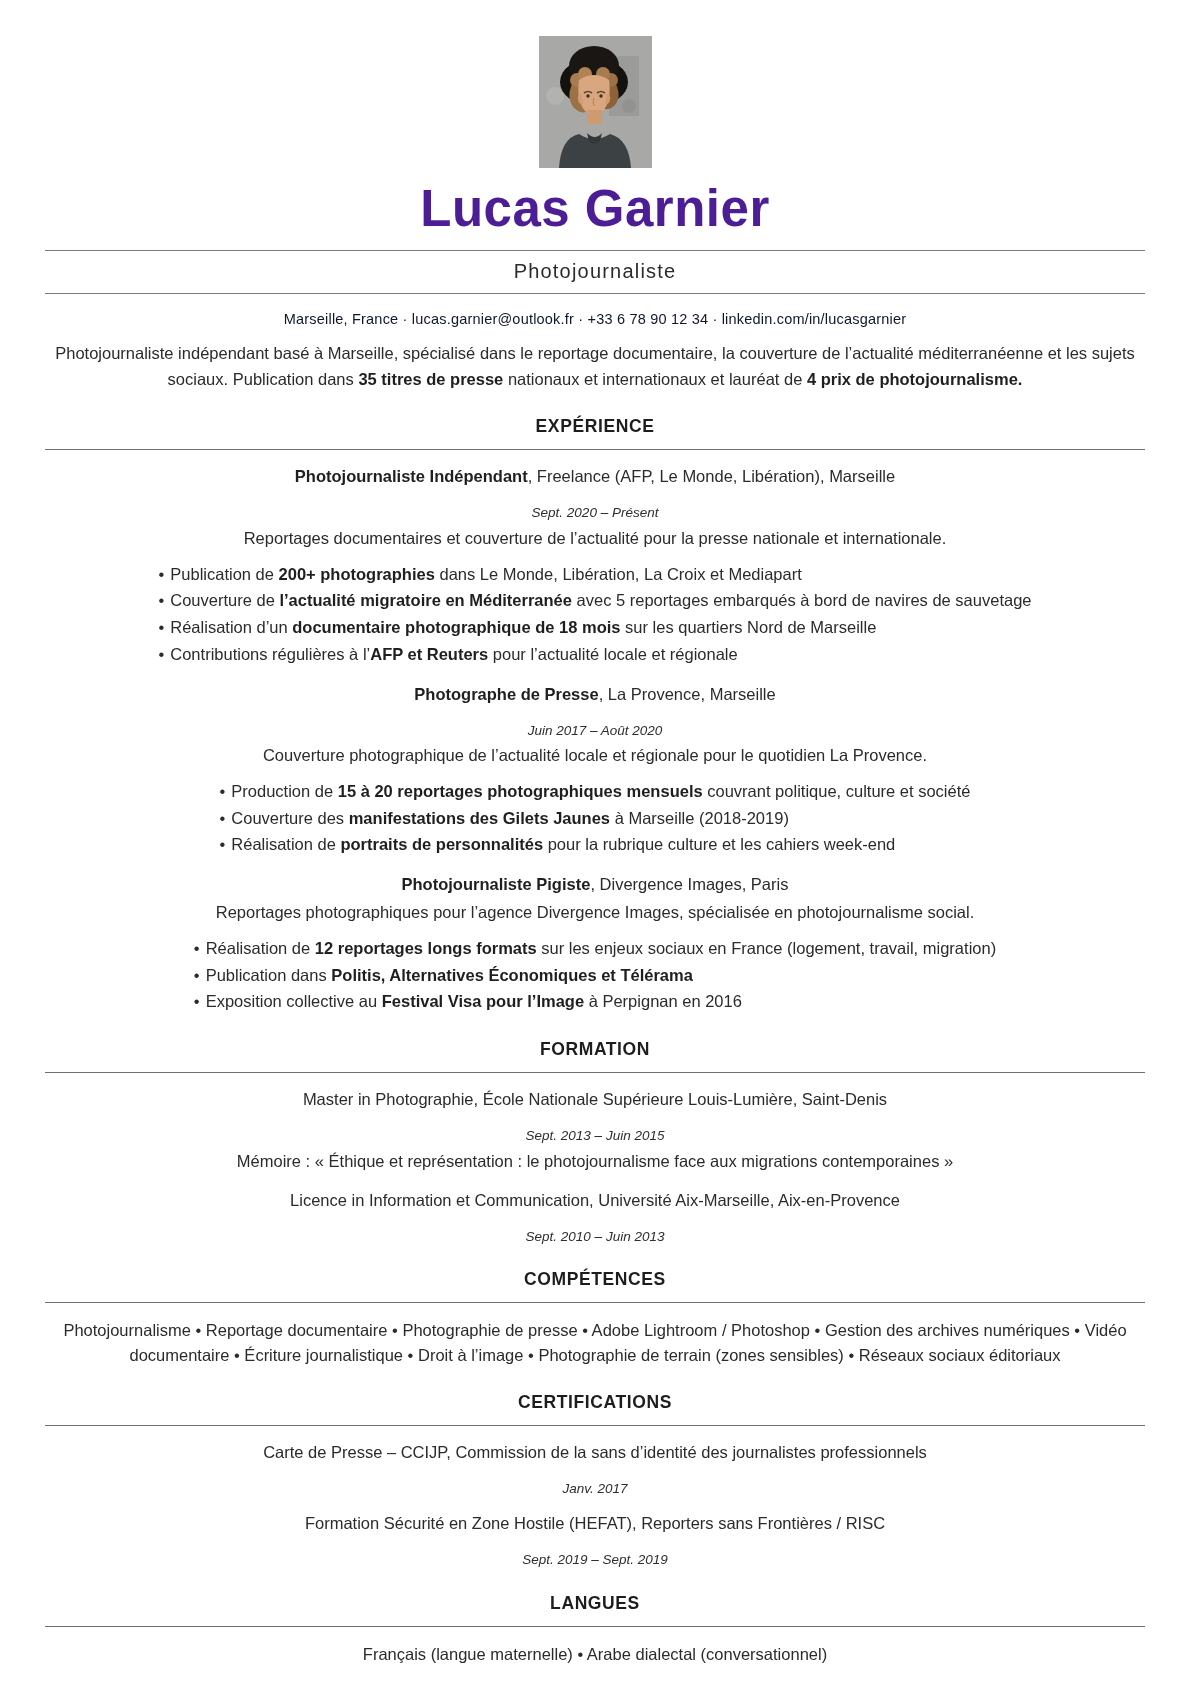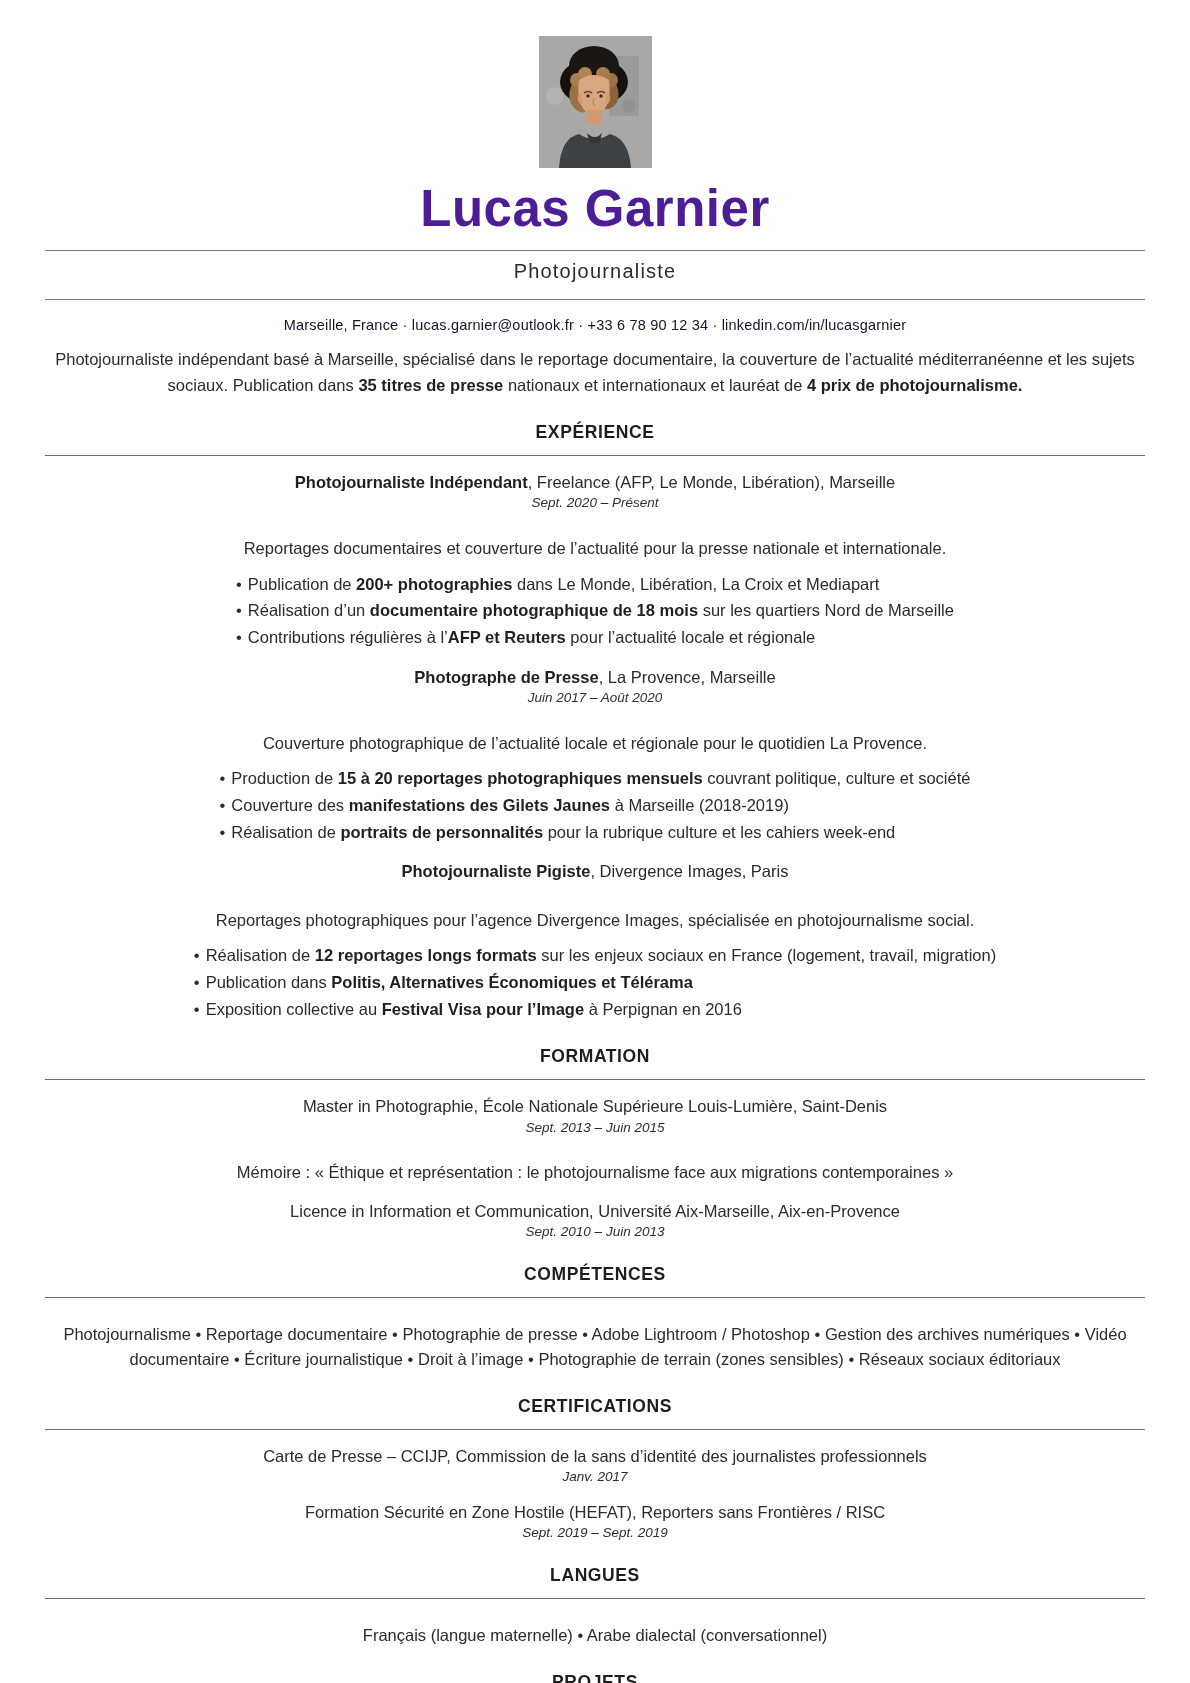--- a/index.html
+++ b/index.html
@@ -14,21 +14,21 @@
   
   .photo-wrap{text-align:center;}
   .photo-wrap svg{display:inline-block;}
   .name{
     text-align:center;font-size:51px;font-weight:800;letter-spacing:.5px;
     color:#4c1d95;margin:10px 0 14px 0;line-height:1.05;
   }
   .rule{border:none;border-top:1px solid #7a7a7a;margin:0;}
   .role-title{
     text-align:center;font-size:20px;font-weight:400;letter-spacing:1.2px;
-    color:#2b2b2b;padding:9px 0 16px 0;
+    color:#2b2b2b;padding:9px 0 10px 0;
   }
   .contact{
     text-align:center;font-size:14.5px;color:#0f172a;margin-top:17px;letter-spacing:.2px;
   }
   .summary{
     text-align:center;font-size:16.5px;line-height:1.6;color:#2b2b2b;
     margin:13px auto 0 auto;max-width:1100px;
   }
   .summary strong,.entry-title strong,.entry-desc strong,.bullet-item strong{
     font-weight:700;color:#1f1f1f;
@@ -38,24 +38,24 @@
   .resume-section{margin-top:24px;}
   .section-heading{
     text-align:center;font-size:17.5px;font-weight:800;letter-spacing:.6px;
     color:#1d1d1d;padding-bottom:12px;border-bottom:1px solid #6f6f6f;
   }
   .entry{margin-top:15px;}
   .entry:first-of-type{margin-top:14px;}
   .entry-title{text-align:center;font-size:16.5px;color:#2b2b2b;line-height:1.4;}
   .entry-date{
     text-align:center;font-size:13.5px;font-style:italic;color:#2e2e2e;
-    margin-top:0;line-height:1.3;
+    margin-top:16px;line-height:1.3;
   }
   .entry-desc{
-    text-align:center;font-size:16.5px;color:#2b2b2b;margin-top:24px;line-height:1.5;
+    text-align:center;font-size:16.5px;color:#2b2b2b;margin-top:4px;line-height:1.5;
   }
   .bullet-list{
     display:table;margin:10px auto 0 auto;padding:0;list-style:none;text-align:left;
   }
   .bullet-item{
     font-size:16.5px;color:#2b2b2b;line-height:1.62;white-space:nowrap;
   }
   .bdot{margin-right:6px;}
 </style>
 </head>
@@ -111,20 +111,21 @@
 
   <main>
       <section class="resume-section">
         <div class="section-heading">EXPÉRIENCE</div>
         <div class="entry">
           <div class="entry-title"><strong>Photojournaliste Indépendant</strong>, Freelance (AFP, Le Monde, Libération), Marseille</div>
           <div class="entry-date">Sept. 2020 – Présent</div>
           <div class="entry-desc">Reportages documentaires et couverture de l’actualité pour la presse nationale et internationale.</div>
           <ul class="bullet-list">
             <li class="bullet-item"><span class="bdot">•</span>Publication de <strong>200+ photographies</strong> dans Le Monde, Libération, La Croix et Mediapart</li>
+            <li class="bullet-item"><span class="bdot">•</span>Couverture de <strong>l’actualité migratoire en Méditerranée</strong> avec 5 reportages embarqués à bord de navires de sauvetage</li>
             <li class="bullet-item"><span class="bdot">•</span>Réalisation d’un <strong>documentaire photographique de 18 mois</strong> sur les quartiers Nord de Marseille</li>
             <li class="bullet-item"><span class="bdot">•</span>Contributions régulières à l’<strong>AFP et Reuters</strong> pour l’actualité locale et régionale</li>
           </ul>
         </div>
         <div class="entry">
           <div class="entry-title"><strong>Photographe de Presse</strong>, La Provence, Marseille</div>
           <div class="entry-date">Juin 2017 – Août 2020</div>
           <div class="entry-desc">Couverture photographique de l’actualité locale et régionale pour le quotidien La Provence.</div>
           <ul class="bullet-list">
             <li class="bullet-item"><span class="bdot">•</span>Production de <strong>15 à 20 reportages photographiques mensuels</strong> couvrant politique, culture et société</li>

